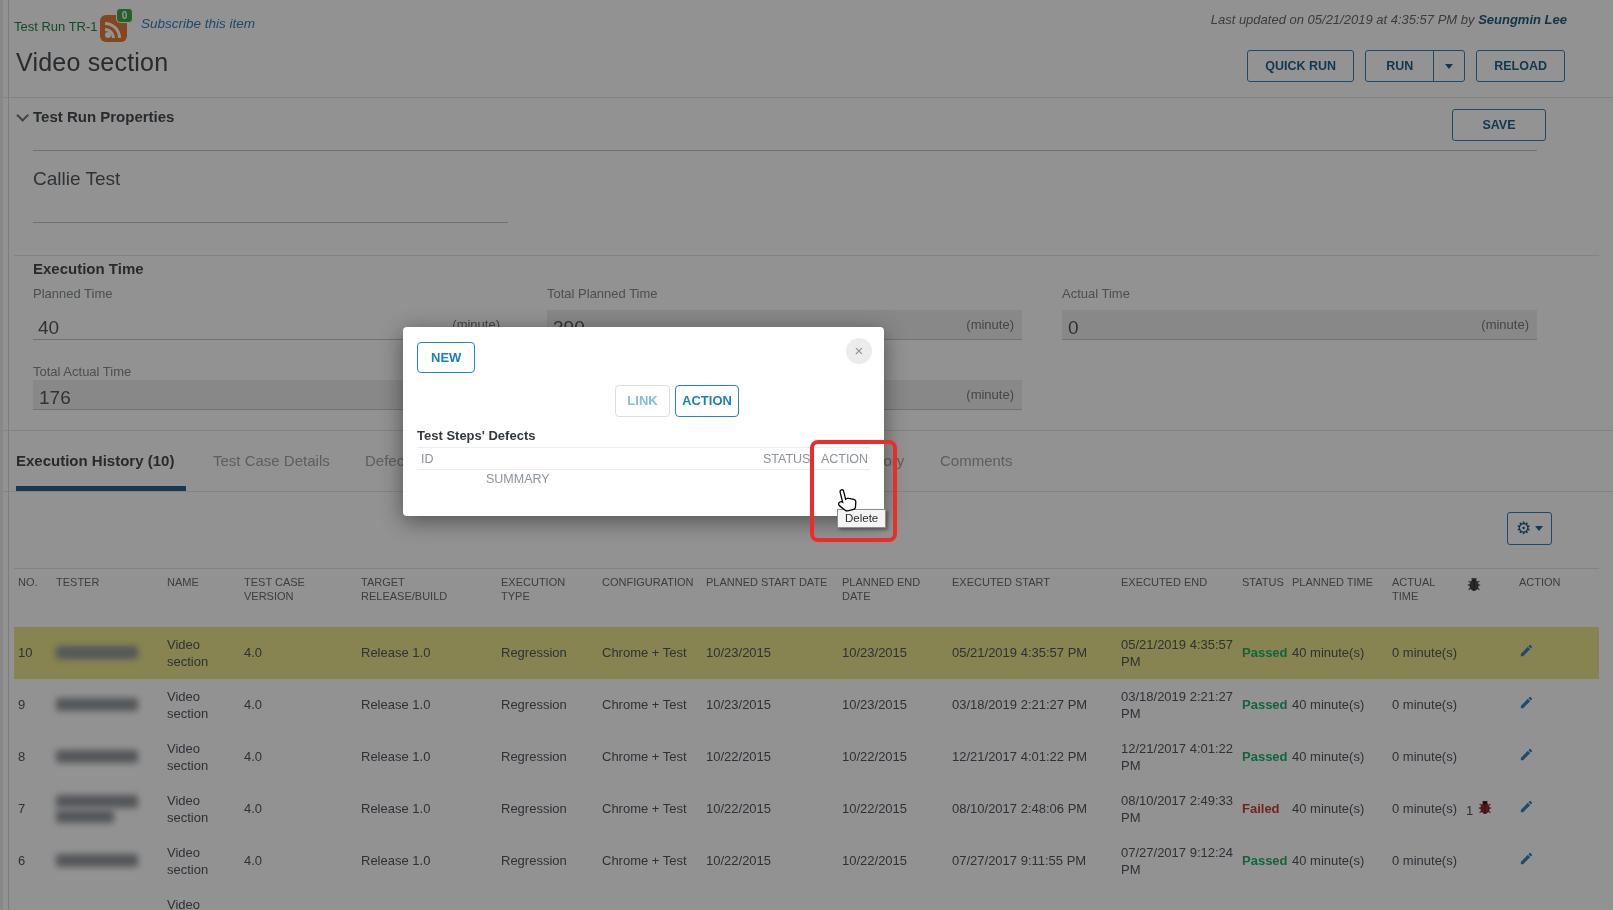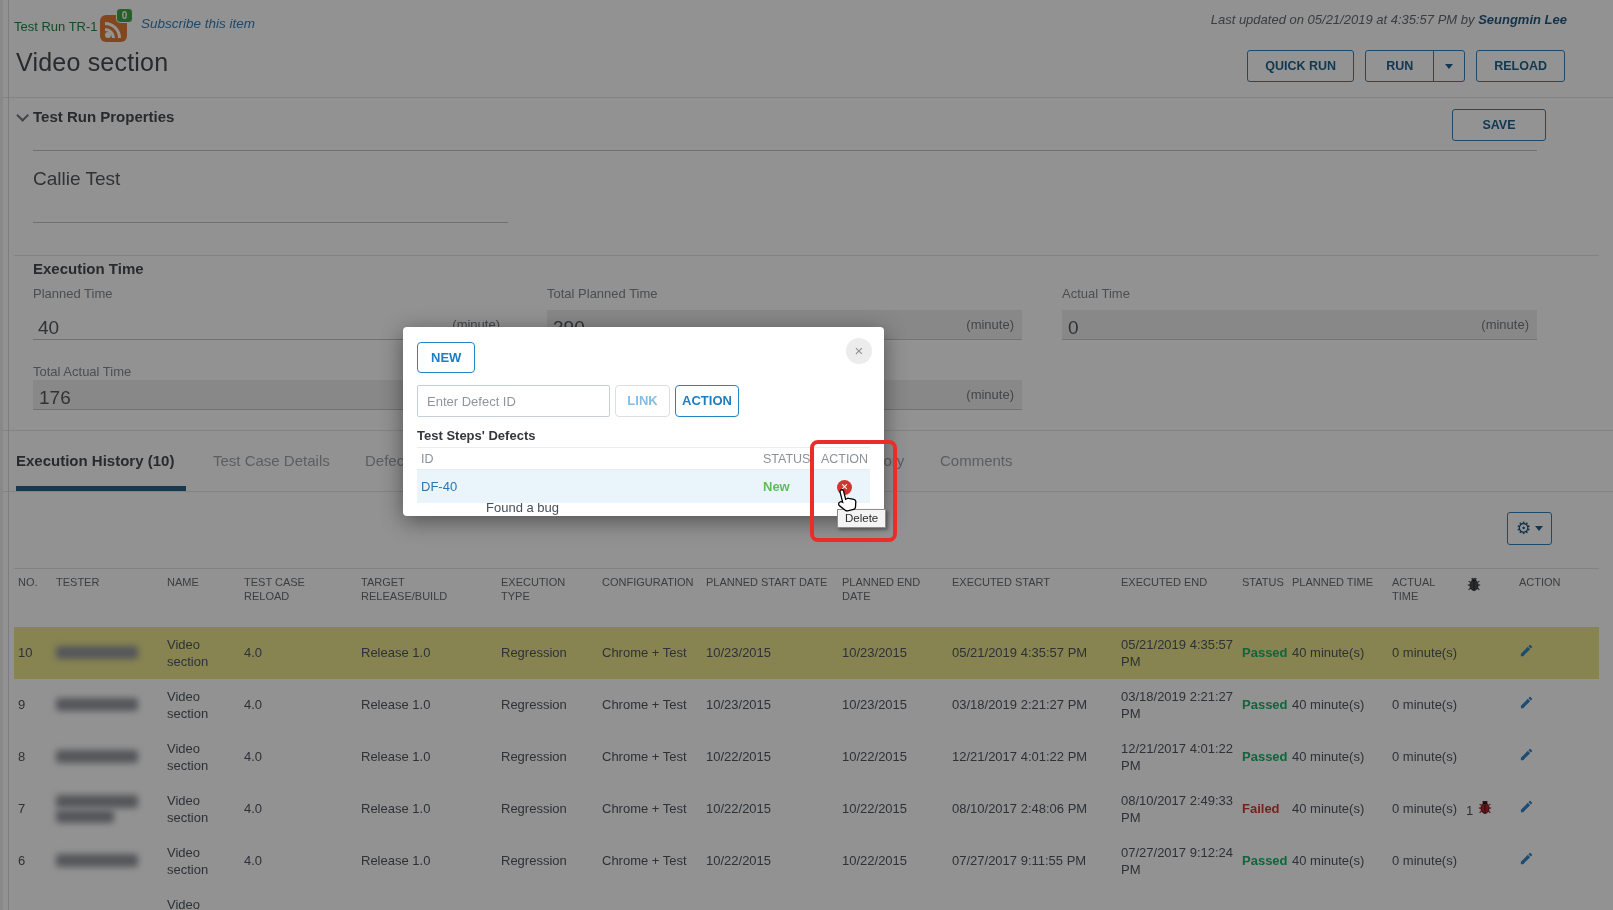--- a/index.html
+++ b/index.html
@@ -202,21 +202,21 @@
       <col style="width:100px">
         <col style="width:74px">
         <col style="width:53px">
         <col style="width:84px">
     </colgroup>
     <thead>
       <tr>
         <th>NO.</th>
         <th>TESTER</th>
         <th>NAME</th>
-        <th>TEST CASE RELOAD</th>
+        <th>TEST CASE VERSION</th>
         <th>TARGET RELEASE/BUILD</th>
         <th>EXECUTION TYPE</th>
         <th>CONFIGURATION</th>
         <th>PLANNED START DATE</th>
         <th>PLANNED END DATE</th>
         <th>EXECUTED START</th>
         <th>EXECUTED END</th>
         <th>STATUS</th>
         <th>PLANNED TIME</th>
         <th>ACTUAL TIME</th>
@@ -384,35 +384,28 @@
         </tr>
       </tbody>
   </table>
 </div>
 
 <div class="abs dim"></div>
 
 <div class="abs modal">
   <div class="btn-new">NEW</div>
   <div class="modal-close">×</div>
-  <input class="defect-input" type="text" placeholder="Enter Defect ID" style="">
   <div class="btn-link">LINK</div>
   <div class="btn-search">ACTION</div>
   <div class="modal-table-title">Test Steps' Defects</div>
   <div class="mrow mhead">
     <span class="mc-id">ID</span>
     <span class="mc-sum">SUMMARY</span>
     <span class="mc-status">STATUS</span>
     <span class="mc-action">ACTION</span>
   </div>
-  <div class="mrow mdata">
-    <span class="mc-id defect-link">DF-40</span>
-    <span class="mc-sum">Found a bug</span>
-    <span class="mc-status status-new">New</span>
-    <span class="mc-action"><span class="del-ic">✕</span></span>
-  </div>
 </div>
 
 <div class="abs red-box"></div>
 <div class="abs tooltip">Delete</div>
 <svg class="abs cursor-hand" width="24" height="27" viewBox="0 0 24 27" style="transform:rotate(-14deg);">
   <path d="M8.2 1.6c1 0 1.8.8 1.8 1.8v8.4l1.1-.3c.3-.1.6-.1.9-.1.5 0 .9.1 1.3.3l4.6 2.1c.9.4 1.4 1.3 1.4 2.2 0 .3 0 .5-.1.8l-1.5 4.9c-.3 1-1.2 1.7-2.3 1.7h-6.3c-.7 0-1.4-.3-1.9-.9l-4.6-5.8c-.4-.4-.6-1-.6-1.5 0-1.3 1.1-2.3 2.3-2.3.5 0 1 .2 1.5.5l.6.5V3.4c0-1 .8-1.8 1.8-1.8z" fill="#ffffff" stroke="#000000" stroke-width="1.3"></path>
 </svg>
 
 </body></html>

